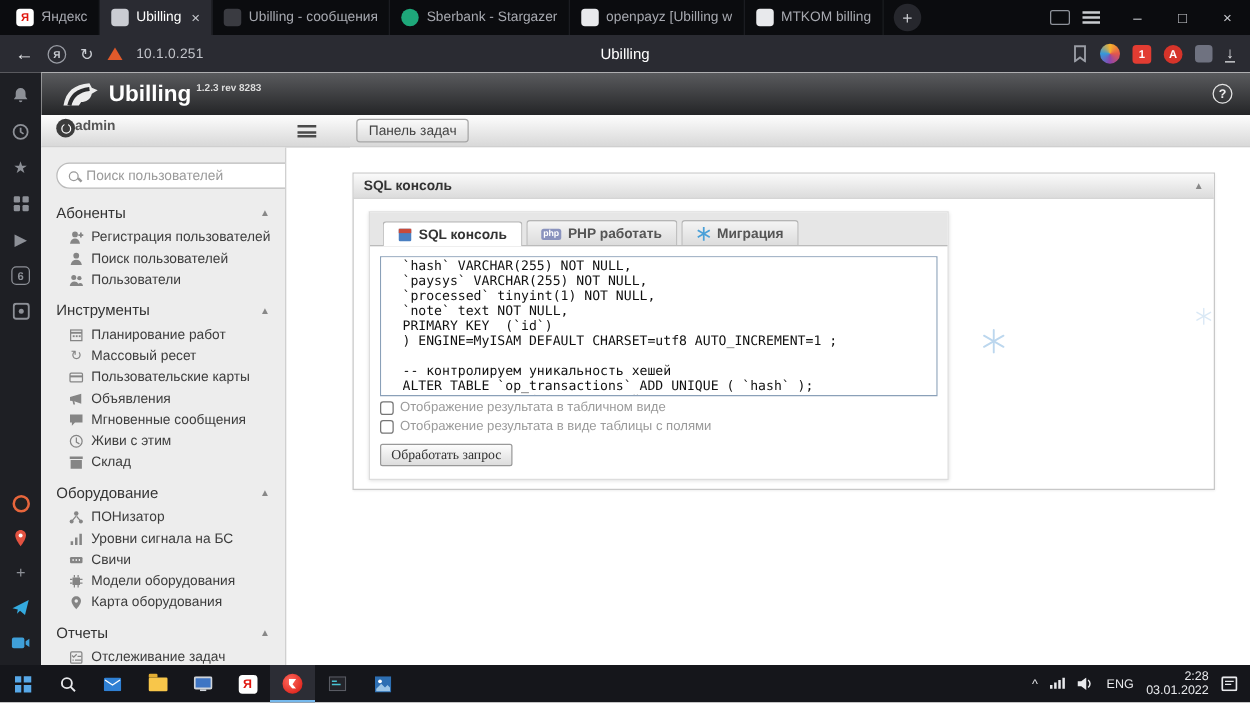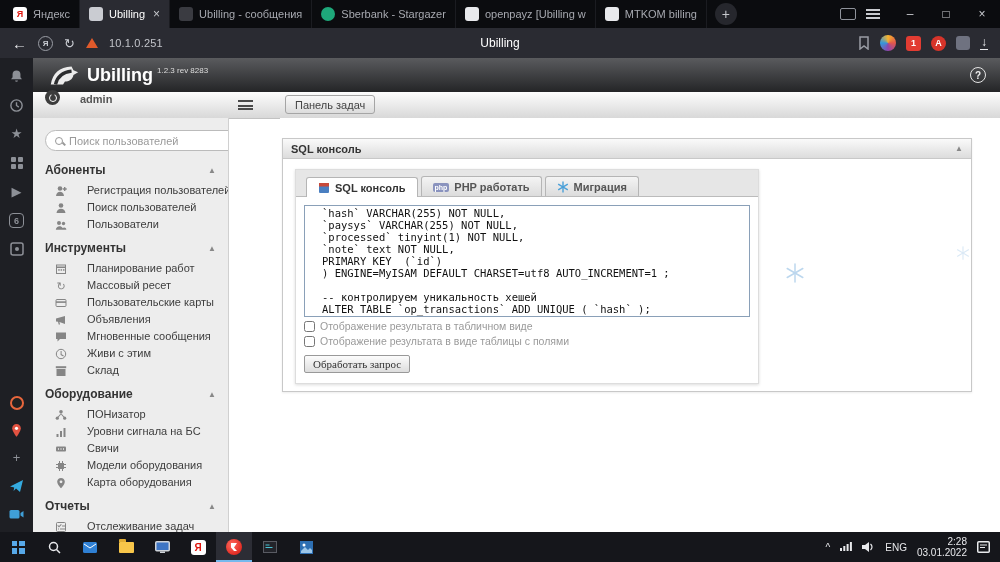--- a/index.html
+++ b/index.html
@@ -45,41 +45,41 @@
   .bs-ico{width:16px;height:16px;display:flex;align-items:center;justify-content:center;color:#8d9097;font-size:13px;line-height:16px}
   .bsvg{fill:#8d9097}
   .badge6{width:15px;height:15px;border:1.5px solid #8d9097;border-radius:4px;color:#8d9097;font-size:9px;display:flex;align-items:center;justify-content:center;font-weight:bold}
   .bs-bottom{margin-top:auto;display:flex;flex-direction:column;gap:12px;align-items:center}
   .rec{width:14px;height:14px;border-radius:50%;border:2px solid #e8663c;background:#222}
 
   
   .page{position:absolute;left:33px;top:58px;right:0;bottom:30px;background:#fff;overflow:hidden}
   .appheader{height:34px;background:linear-gradient(#5a5b5e,#242527);display:flex;align-items:center;padding:0 14px;color:#fff}
   .brand{font-size:18px;font-weight:bold;margin-left:6px}
-  .ver{font-size:8px;margin:-9px 0 0 4px;color:#ddd;font-weight:normal}
+  .ver{font-size:8px;margin:-9px 0 0 4px;color:#ddd;font-weight:bold}
   .help{margin-left:auto;width:16px;height:16px;border:1.5px solid #e5e5e5;border-radius:50%;display:flex;align-items:center;justify-content:center;font-size:10px;font-weight:bold;color:#eee}
-  .userbar{height:26px;background:linear-gradient(#fdfdfd,#d8d8d8);border-bottom:1px solid #c2c2c2;position:relative;display:flex;align-items:flex-end;padding:13px 12px;gap:20px}
+  .userbar{height:26px;background:linear-gradient(#fdfdfd,#d8d8d8);border-bottom:1px solid #c2c2c2;position:relative;display:flex;align-items:flex-start;padding:3px 12px;gap:0}
   .power{width:15px;height:15px;border-radius:50%;background:#3c3c3c;position:relative}
   .power::before{content:"";position:absolute;inset:3.5px;border:1.5px solid #fff;border-radius:50%}
   .power::after{content:"";position:absolute;left:50%;top:2px;width:2px;height:5px;background:#3c3c3c;box-shadow:0 0 0 .5px #3c3c3c;transform:translateX(-50%)}
   .admin-label{font-size:11px;font-weight:bold;color:#555}
   .burger2{position:absolute;left:205px;top:8px;width:15px;height:10px;border-top:2px solid #4a4a4a;border-bottom:2px solid #4a4a4a}
   .burger2::after{content:"";display:block;height:2px;background:#4a4a4a;margin-top:2.5px}
   .taskpanel-chip{position:absolute;left:252px;top:3px;height:19px;padding:0 9px;border:1px solid #a5a5a5;border-radius:3px;background:linear-gradient(#fafafa,#dcdcdc);font-size:11px;color:#444;display:flex;align-items:center;font-family:inherit}
 
   
   .menu{position:absolute;left:0;top:60px;bottom:0;width:196px;background:#ededed;border-right:1px solid #d0d0d0;padding:10px 10px 0;overflow:hidden}
   .search-box{width:206px;height:21px;background:#fff;border:1px solid #bbb;border-radius:11px;display:flex;align-items:center;gap:6px;padding:0 9px;margin:2px 0 12px 2px}
   .mag{width:8px;height:8px;border:1.5px solid #999;border-radius:50%;position:relative;flex:0 0 8px}
   .mag::after{content:"";position:absolute;width:4px;height:1.5px;background:#999;transform:rotate(45deg);right:-3.5px;bottom:-1px}
   .search-box input{border:none;outline:none;background:transparent;font-size:11px;color:#333;width:100%;font-family:inherit}
   .search-box input::placeholder{color:#9a9a9a}
-  .sec-h{display:flex;align-items:center;justify-content:space-between;font-size:12px;font-weight:bold;color:#333;margin:8px 2px 5px}
+  .sec-h{display:flex;align-items:center;justify-content:space-between;font-size:12px;font-weight:normal;color:#333;margin:8px 2px 5px}
   .arr{font-size:8px;color:#888}
-  .mitem{display:flex;align-items:center;gap:20px;font-size:11px;color:#3d3d3d;padding:2px 0 2px 12px;white-space:nowrap;line-height:13px}
+  .mitem{display:flex;gap:6px;font-size:11px;color:#3d3d3d;padding:2px 0 2px 12px;white-space:nowrap;line-height:13px}
   .mi{width:12px;height:12px;flex:0 0 12px;fill:#858585}
   .mi-txt{width:12px;flex:0 0 12px;font-size:11px;line-height:12px;color:#858585;text-align:center}
 
   
   .content{position:absolute;left:247px;top:60px;right:0;bottom:0;background:#fff}
   .panel{position:absolute;left:2px;right:28px;top:20px;border:1px solid #c8c8c8;background:#fff;box-shadow:0 1px 2px rgba(0,0,0,.08)}
   .panel-h{height:20px;background:linear-gradient(#fafafa,#dcdcdc);border-bottom:1px solid #c8c8c8;display:flex;align-items:center;justify-content:space-between;padding:0 8px;font-size:11px;font-weight:bold;color:#333}
   .panel-b{height:232px;padding:10px 12px;position:relative}
   .console-card{width:464px;border:1px solid #ddd;background:#fff;box-shadow:0 1px 3px rgba(0,0,0,.14);padding:0 8px 10px}
   .ctabs{display:flex;gap:3px;background:#e6e6e6;margin:0 -8px;padding:6px 10px 0;border-bottom:1px solid #bbb}

